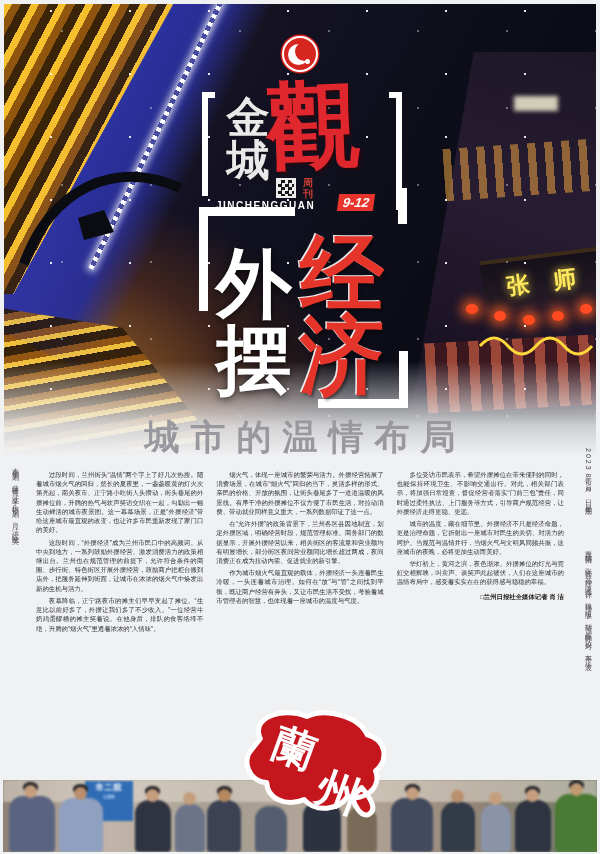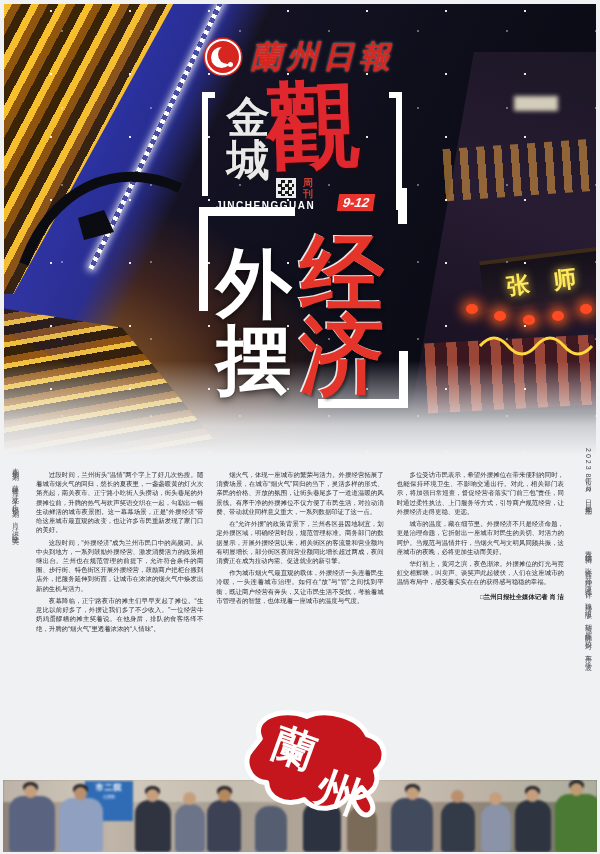--- a/index.html
+++ b/index.html
@@ -163,21 +163,20 @@
     <div class="stars"></div>
     <div class="hero-fade"></div>
   </div>
 
   <div class="masthead">
     <div class="mh-logo">
       <div class="mh-s1"></div>
       <div class="mh-s2"></div>
       <div class="mh-dot"></div>
     </div>
-    <div class="mh-title">蘭州日報</div>
   </div>
 
   <div class="logo-block">
     <div class="lb-br-l"></div>
     <div class="lb-br-r"></div>
     <div class="lb-jc">
       <div>金</div>
       <div>城</div>
     </div>
     <div class="lb-guan">觀</div>
@@ -194,20 +193,21 @@
     <div class="hl-left">
       <div>外</div>
       <div>摆</div>
     </div>
     <div class="hl-right">
       <div>经</div>
       <div>济</div>
     </div>
   </div>
 
+  <div class="subtitle">城市的温情布局</div>
 
   <div class="vtext credits-left">本期策划：薛建青 汪文学  执行策划：肖 洁 徐晓英</div>
   <div class="vtext edition-date">2023年8月23日 星期三</div>
   <div class="vtext edition-staff">责任编辑：张红霞 孙理  版式设计：魏瑾  组版：胡琦 瞿晓静  校对：车丹 牛波</div>
 
   <div class="article">
     <div class="col">
       <p>过段时间，兰州街头“温情”两个字上了好几次热搜。随着城市烟火气的回归，悠长的夏夜里，一盏盏暖黄的灯火次第亮起，南关夜市、正宁路小吃街人头攒动，街头巷尾的外摆摊位前，升腾的热气与欢声笑语交织在一起，勾勒出一幅生动鲜活的城市夜景图。这一幕幕场景，正是“外摆经济”带给这座城市最直观的改变，也让许多市民重新发现了家门口的美好。</p>
       <p>这段时间，“外摆经济”成为兰州市民口中的高频词。从中央到地方，一系列鼓励外摆经营、激发消费活力的政策相继出台。兰州也在规范管理的前提下，允许符合条件的商圈、步行街、特色街区开展外摆经营，鼓励商户把柜台搬到店外，把服务延伸到街面，让城市在浓浓的烟火气中焕发出新的生机与活力。</p>
       <p>夜幕降临，正宁路夜市的摊主们早早支起了摊位。“生意比以前好多了，外摆让我们多了不少收入。”一位经营牛奶鸡蛋醪糟的摊主笑着说。在他身后，排队的食客络绎不绝，升腾的“烟火气”里透着浓浓的“人情味”。</p>

